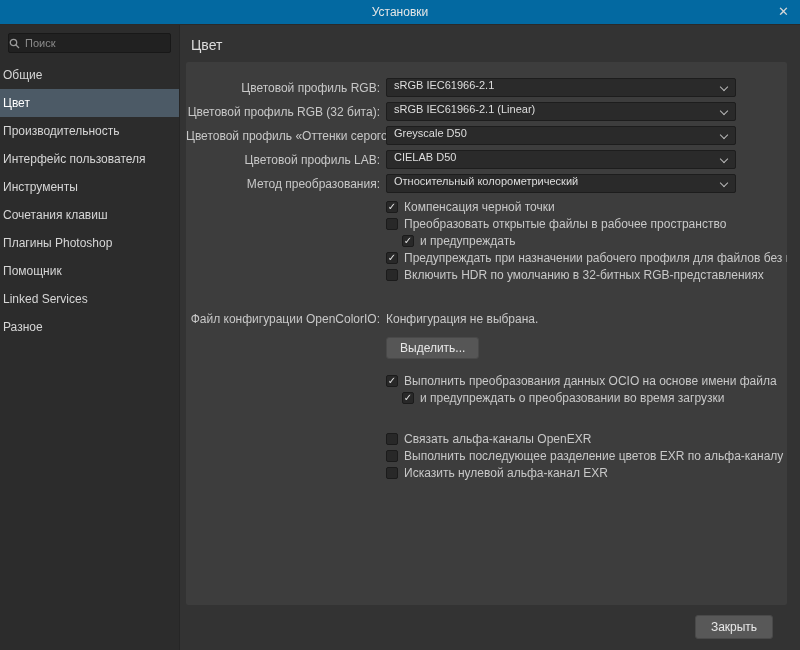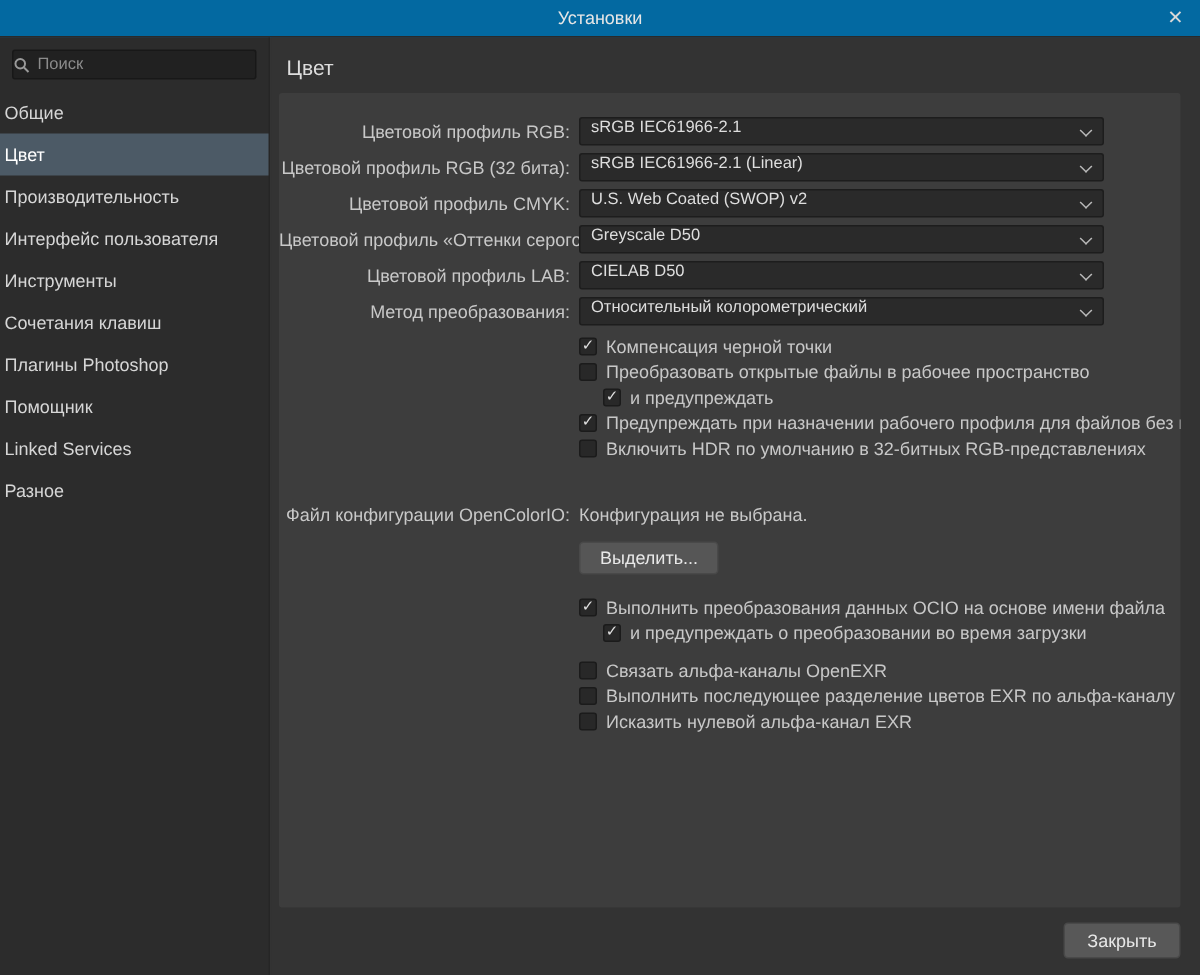--- a/index.html
+++ b/index.html
@@ -34,32 +34,32 @@
   
   .prow { display:flex; align-items:center; height:23px; margin-bottom:1px; }
   .plabel { width:194px; text-align:right; margin-right:6px; color:#c8c8c8; font-size:12px; white-space:nowrap; flex:0 0 194px; }
   .dropdown { position:relative; width:350px; height:19px; background:#2a2a2a; border:1px solid #1d1d1d; border-radius:2px; display:flex; padding:0 20px 0 7px; color:#dedede; font-size:11px; cursor:default; white-space:nowrap; }
   .chev { position:absolute; right:8px; top:5px; width:6px; height:6px; border-right:1px solid #b8b8b8; border-bottom:1px solid #b8b8b8; transform:rotate(45deg); }
 
   
   .checks { margin-top:3px; }
   .crow { display:flex; align-items:center; height:17px; margin-left:200px; }
   .crow.indent { margin-left:216px; }
-  .crow.gap { margin-top:8px; }
+  .crow.gap { margin-top:24px; }
   .cbox { width:12px; height:12px; background:#282828; border:1px solid #1b1b1b; border-radius:2px; margin-right:6px; display:flex; align-items:center; justify-content:center; color:#e2e2e2; font-size:10px; line-height:10px; flex:0 0 12px; cursor:pointer; }
   .clabel { color:#c8c8c8; font-size:12px; white-space:nowrap; }
 
   
   .ocio { display:flex; align-items:center; margin-top:27px; height:18px; }
   .ocio-status { color:#c8c8c8; font-size:12px; }
 
   .btn { font-family:"Liberation Sans", sans-serif; background:#565656; color:#e8e8e8; border:1px solid #494949; border-radius:3px; font-size:12px; padding:3px 13px; cursor:pointer; }
   .btn-row { margin:9px 0 13px 200px; }
 
-  .footer { position:absolute; right:13px; bottom:11px; }
+  .footer { position:absolute; right:27px; bottom:11px; }
   .close-btn { width:78px; padding:4px 0; background:#585858; }
 </style>
 </head>
 <body>
 
 <div class="window">
 
   <div class="titlebar">
     <span class="title">Установки</span>
     <span class="close-x">✕</span>
@@ -98,27 +98,20 @@
             <div class="plabel">Цветовой профиль RGB:</div>
             <div class="dropdown">
               <span>sRGB IEC61966-2.1</span>
               <span class="chev"></span>
             </div>
           </div>
           <div class="prow">
             <div class="plabel">Цветовой профиль RGB (32 бита):</div>
             <div class="dropdown">
               <span>sRGB IEC61966-2.1 (Linear)</span>
-              <span class="chev"></span>
-            </div>
-          </div>
-          <div class="prow">
-            <div class="plabel">Цветовой профиль CMYK:</div>
-            <div class="dropdown">
-              <span>U.S. Web Coated (SWOP) v2</span>
               <span class="chev"></span>
             </div>
           </div>
           <div class="prow">
             <div class="plabel">Цветовой профиль «Оттенки серого»:</div>
             <div class="dropdown">
               <span>Greyscale D50</span>
               <span class="chev"></span>
             </div>
           </div>

